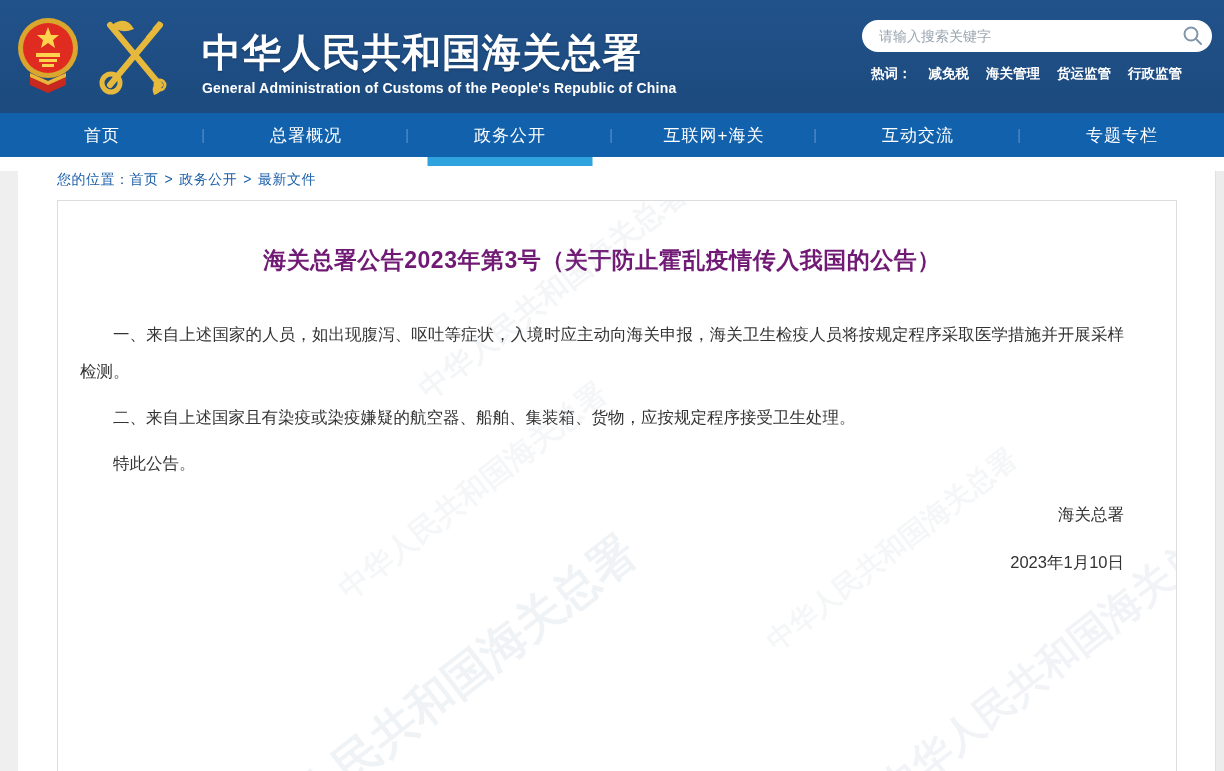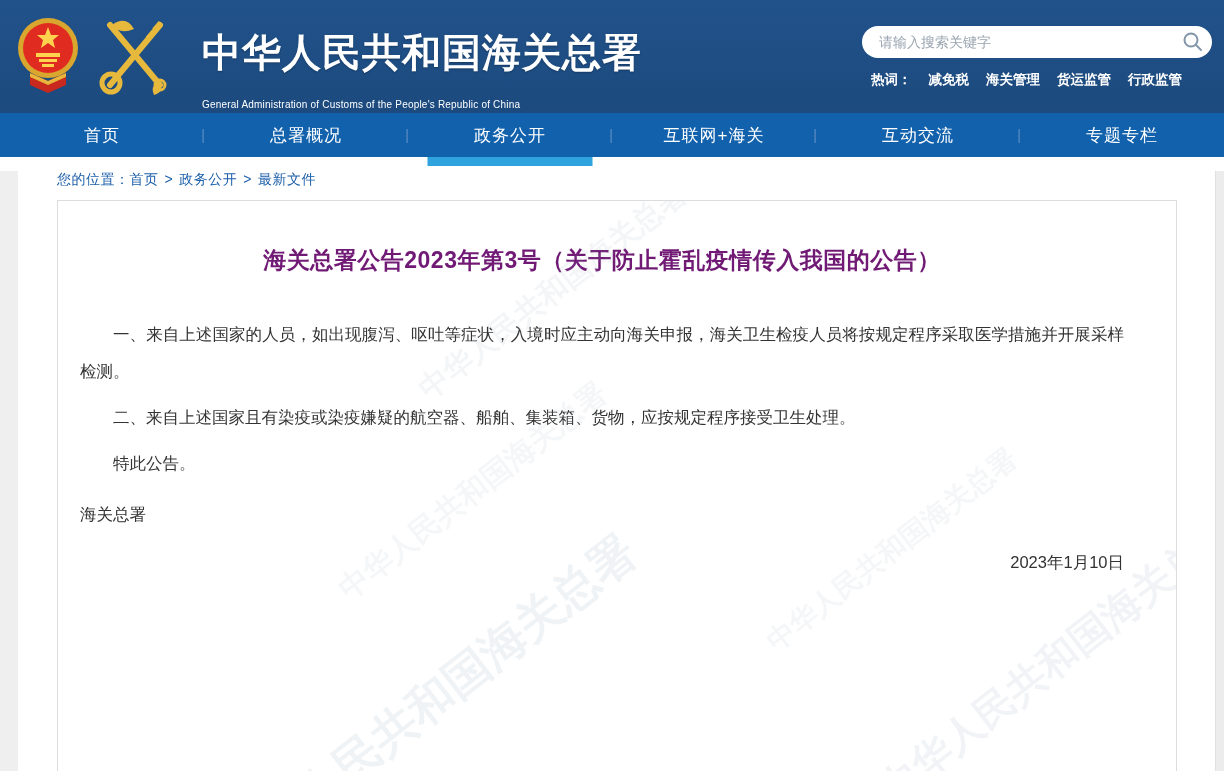--- a/index.html
+++ b/index.html
@@ -17,24 +17,24 @@
   }
   .logo-link { position:absolute; left:16px; top:11px; display:flex; align-items:center; cursor:pointer; }
   .emblem { display:block; }
   .emblem.national { margin-right:14px; }
   .title-block { position:absolute; left:186px; top:18px; color:#fff; }
   .site-title-cn {
     font-size:39px; font-weight:bold; letter-spacing:1px; line-height:48px; white-space:nowrap;
     text-shadow:0 1px 2px rgba(0,0,0,.25);
   }
   .site-title-en {
-    font-size:10px; font-weight:normal; letter-spacing:.2px; margin-top:22px; white-space:nowrap;
-  }
-
-  .header-right { position:absolute; right:12px; top:26px; width:350px; }
+    font-size:14px; font-weight:bold; letter-spacing:.2px; margin-top:3px; white-space:nowrap;
+  }
+
+  .header-right { position:absolute; right:12px; top:20px; width:350px; }
   .search-box {
     position:relative; width:350px; height:32px; background:#fff;
     border-radius:16px; overflow:hidden;
   }
   .search-input {
     width:100%; height:100%; border:none; outline:none; background:transparent;
     padding:0 40px 0 17px; font-size:14px; color:#333;
     font-family:"Liberation Sans","DejaVu Sans",sans-serif;
   }
   .search-input::placeholder { color:#9aa5b1; }
@@ -102,21 +102,21 @@
 
   .doc-title {
     margin-top:44px; text-align:center;
     font-size:23px; font-weight:bold; color:#701a75; letter-spacing:.5px;
   }
   .doc-body { margin-top:40px; }
   .doc-body p {
     font-size:16.5px; line-height:37px; color:#333;
     text-indent:2em; text-align:justify; margin-bottom:9px;
   }
-  .doc-sign { margin-top:22px; font-size:16.5px; color:#333; }
+  .doc-sign { margin-top:22px; text-align:right; font-size:16.5px; color:#333; }
   .doc-date { margin-top:26px; text-align:right; font-size:16.5px; color:#333; }
 </style>
 </head>
 <body>
 
 <header class="site-header">
   <div class="logo-link">
     <span class="emblem national">
       <svg width="64" height="88" viewBox="0 0 64 88">
         <circle cx="32" cy="37" r="30" fill="#d9a62e"></circle>

